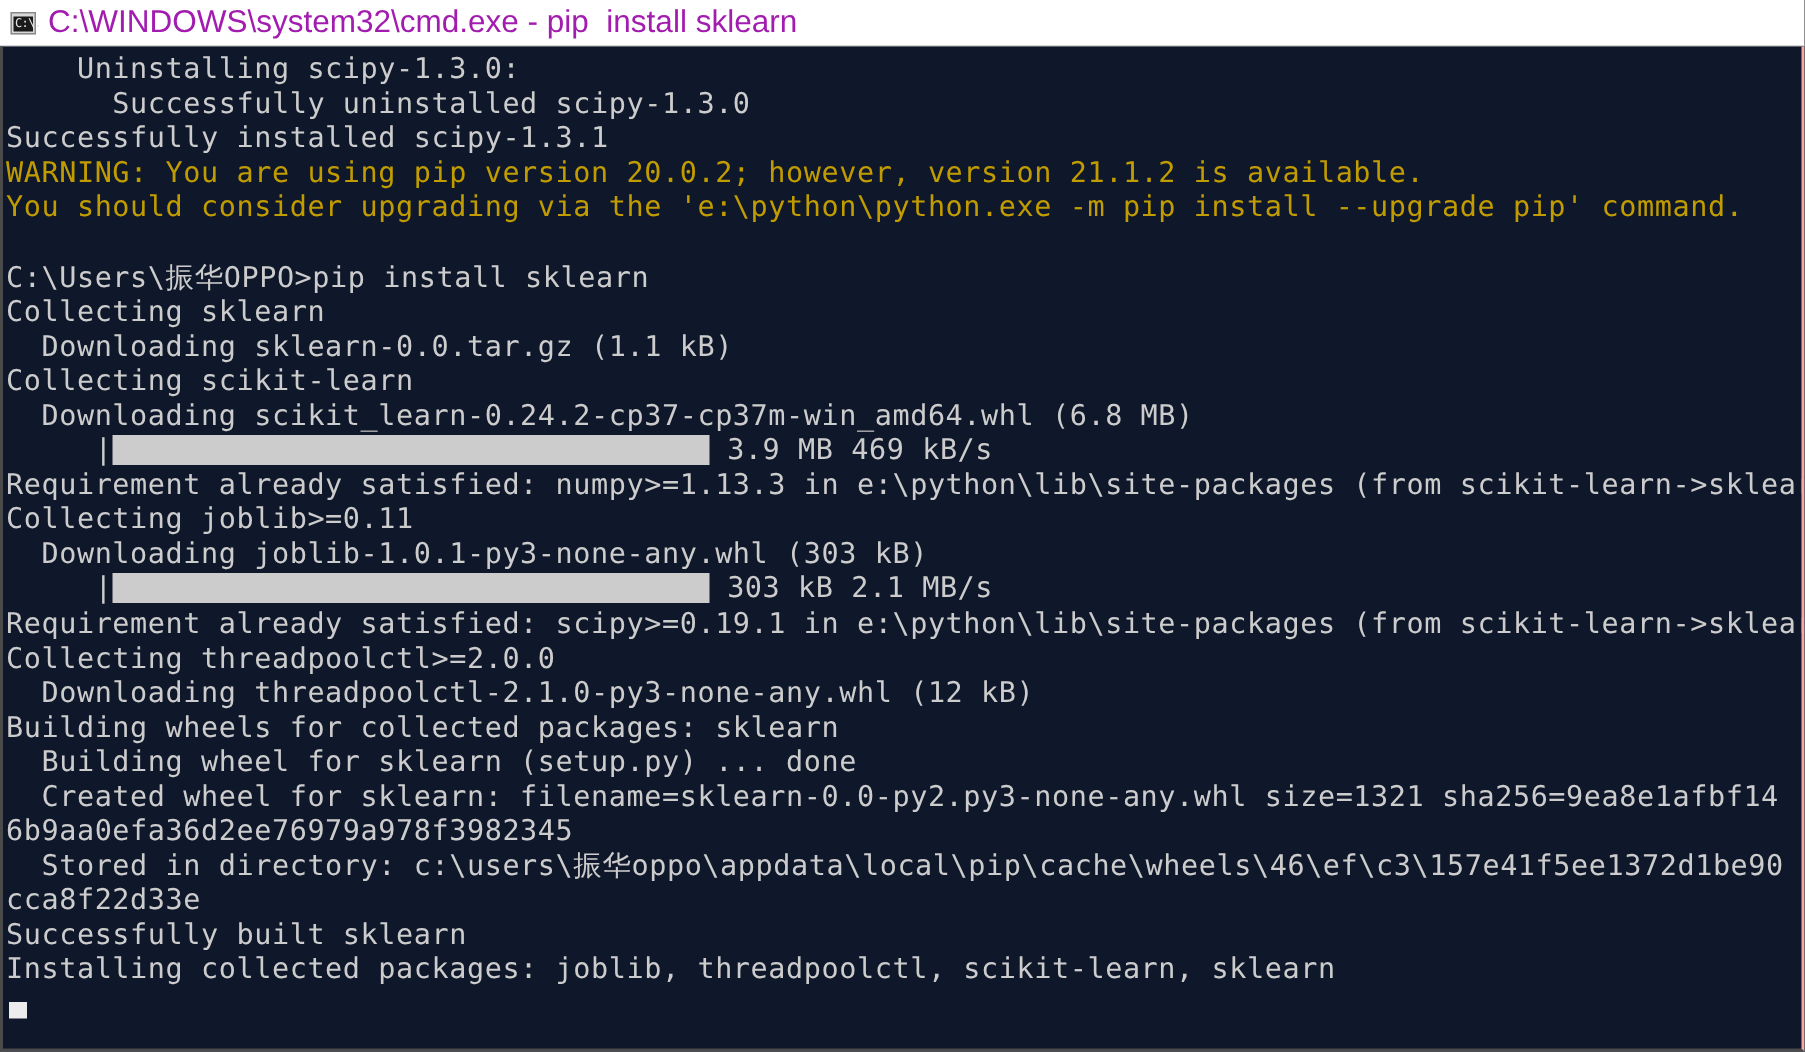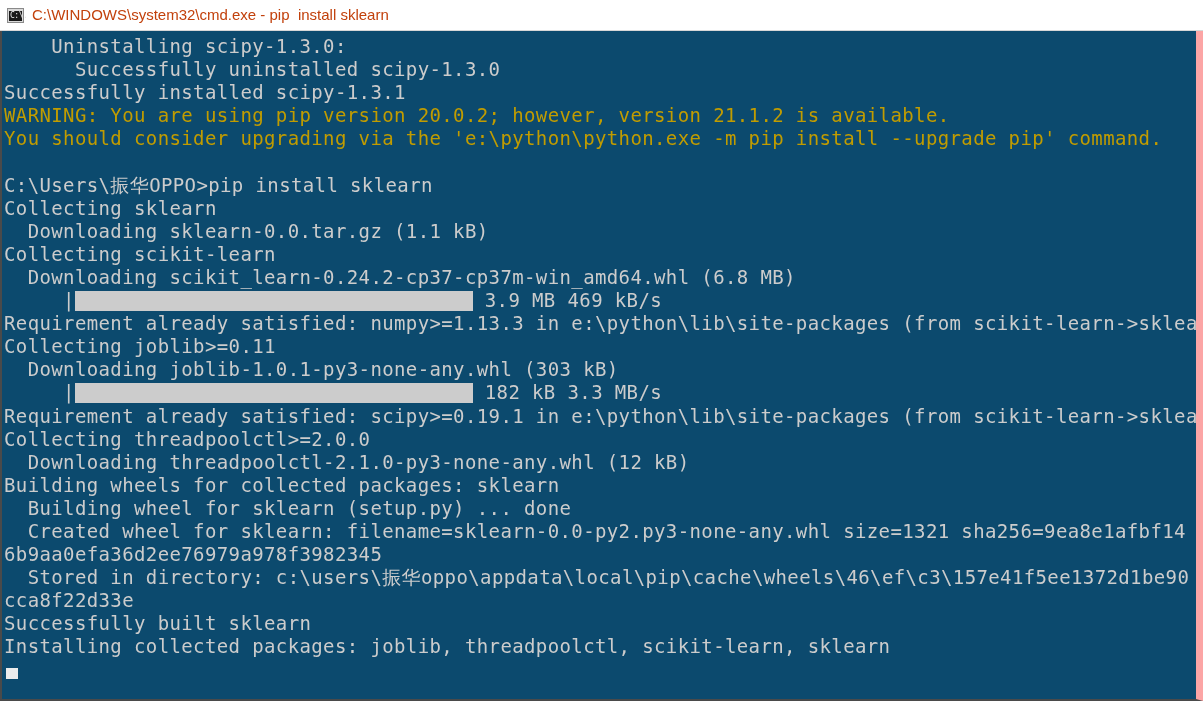--- a/index.html
+++ b/index.html
@@ -62,36 +62,36 @@
     left: 3px; top: 3px;
     font-family: "DejaVu Sans Mono", monospace;
     font-size: 8px;
     line-height: 9px;
     color: #e8e8e8;
     letter-spacing: -0.5px;
     white-space: nowrap;
   }
   #title-text {
     font-family: "Liberation Sans", sans-serif;
-    font-size: 15px;
-    color: #c2410c;
+    font-size: 21px;
+    color: #a21caf;
     white-space: pre;
     line-height: 18px;
   }
 
   
   #console {
     position: absolute;
     left: 0;
     top: 31px;
     width: 1203px;
     height: 670px;
-    background: #0c4a6e;
+    background: #0f172a;
     border-left: 2px solid #4a4a4a;
-    border-right: 7px solid #fca5a5;
+    border-right: 2px solid #fca5a5;
     border-bottom: 2px solid #4a4a4a;
     box-sizing: border-box;
     overflow: hidden;
   }
   #screen-inner {
     position: absolute;
     left: 2px;
     top: 4px;
     width: 1210px;
     height: 664px;
@@ -159,21 +159,21 @@
         <div class="line white"></div>
         <div class="line white">C:\Users\振华OPPO&gt;pip install sklearn</div>
         <div class="line white">Collecting sklearn</div>
         <div class="line white">  Downloading sklearn-0.0.tar.gz (1.1 kB)</div>
         <div class="line white">Collecting scikit-learn</div>
         <div class="line white">  Downloading scikit_learn-0.24.2-cp37-cp37m-win_amd64.whl (6.8 MB)</div>
         <div class="line white bar-line"><span>     </span><span class="pipe">|</span><span class="bar" style="width: 398px;"></span><span class="stats"> 3.9 MB 469 kB/s</span></div>
         <div class="line white">Requirement already satisfied: numpy&gt;=1.13.3 in e:\python\lib\site-packages (from scikit-learn-&gt;sklearn)</div>
         <div class="line white">Collecting joblib&gt;=0.11</div>
         <div class="line white">  Downloading joblib-1.0.1-py3-none-any.whl (303 kB)</div>
-        <div class="line white bar-line"><span>     </span><span class="pipe">|</span><span class="bar" style="width: 398px;"></span><span class="stats"> 182 kB 3.3 MB/s</span></div>
+        <div class="line white bar-line"><span>     </span><span class="pipe">|</span><span class="bar" style="width: 398px;"></span><span class="stats"> 303 kB 2.1 MB/s</span></div>
         <div class="line white">Requirement already satisfied: scipy&gt;=0.19.1 in e:\python\lib\site-packages (from scikit-learn-&gt;sklearn)</div>
         <div class="line white">Collecting threadpoolctl&gt;=2.0.0</div>
         <div class="line white">  Downloading threadpoolctl-2.1.0-py3-none-any.whl (12 kB)</div>
         <div class="line white">Building wheels for collected packages: sklearn</div>
         <div class="line white">  Building wheel for sklearn (setup.py) ... done</div>
         <div class="line white">  Created wheel for sklearn: filename=sklearn-0.0-py2.py3-none-any.whl size=1321 sha256=9ea8e1afbf14</div>
         <div class="line white">6b9aa0efa36d2ee76979a978f3982345</div>
         <div class="line white">  Stored in directory: c:\users\振华oppo\appdata\local\pip\cache\wheels\46\ef\c3\157e41f5ee1372d1be90</div>
         <div class="line white">cca8f22d33e</div>
         <div class="line white">Successfully built sklearn</div>

